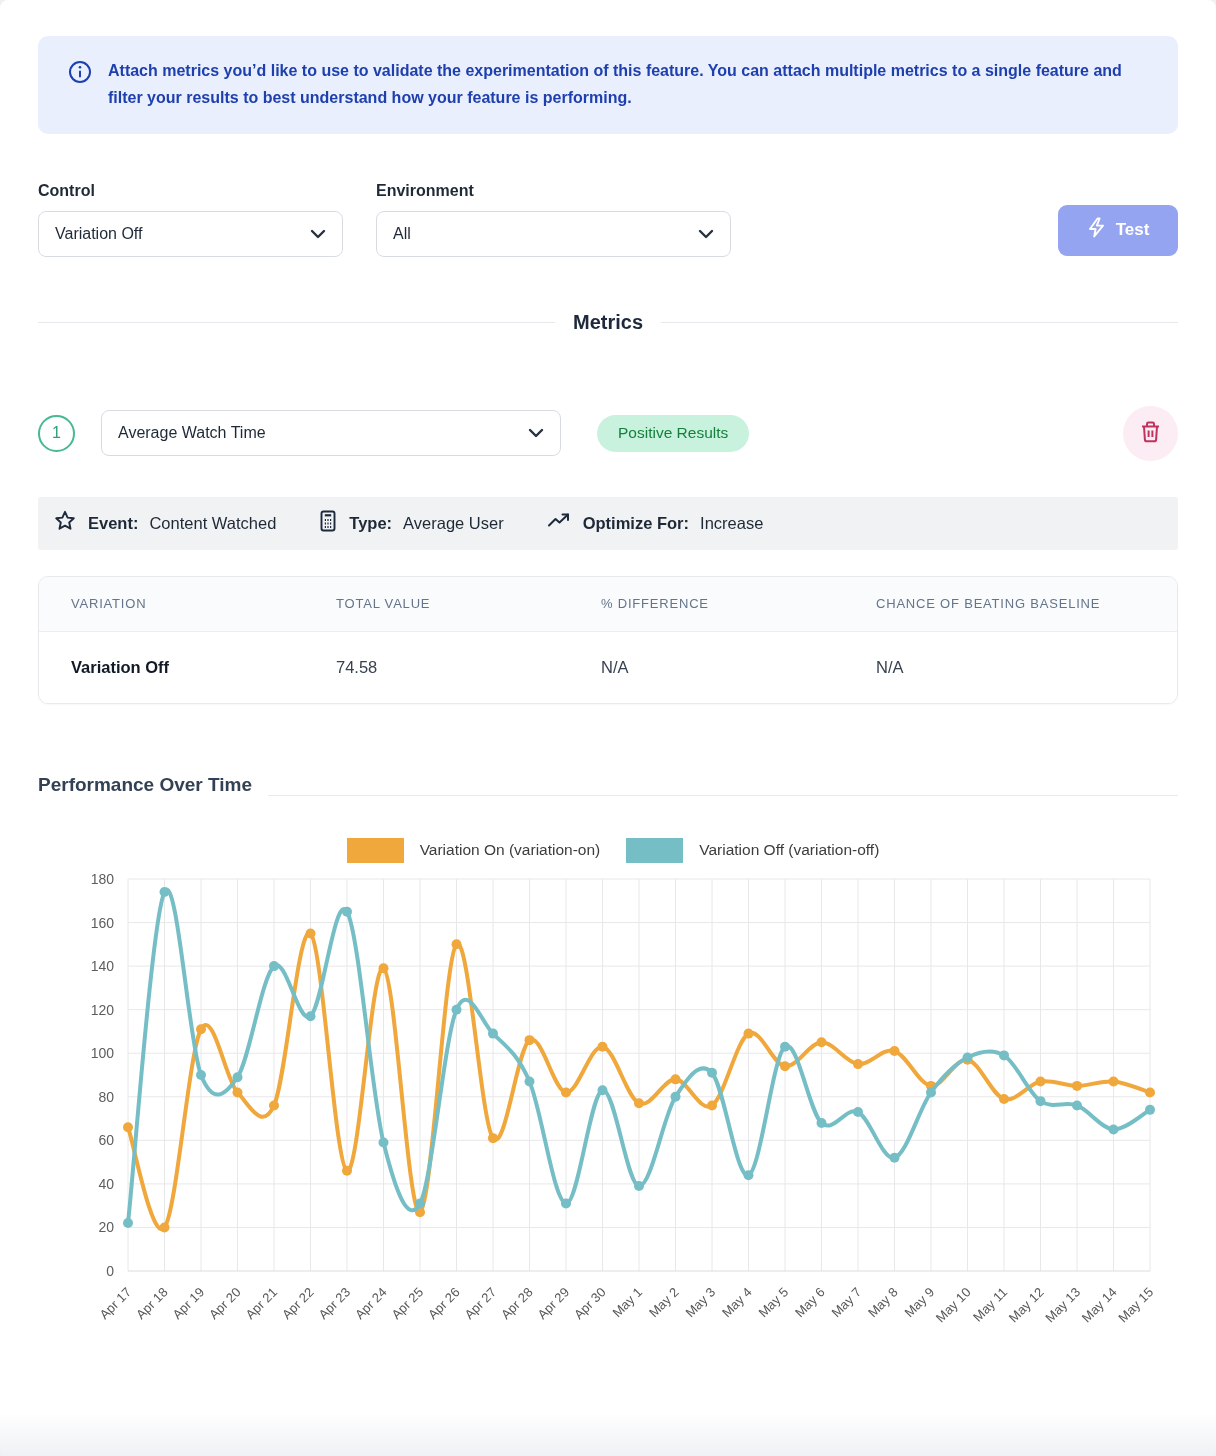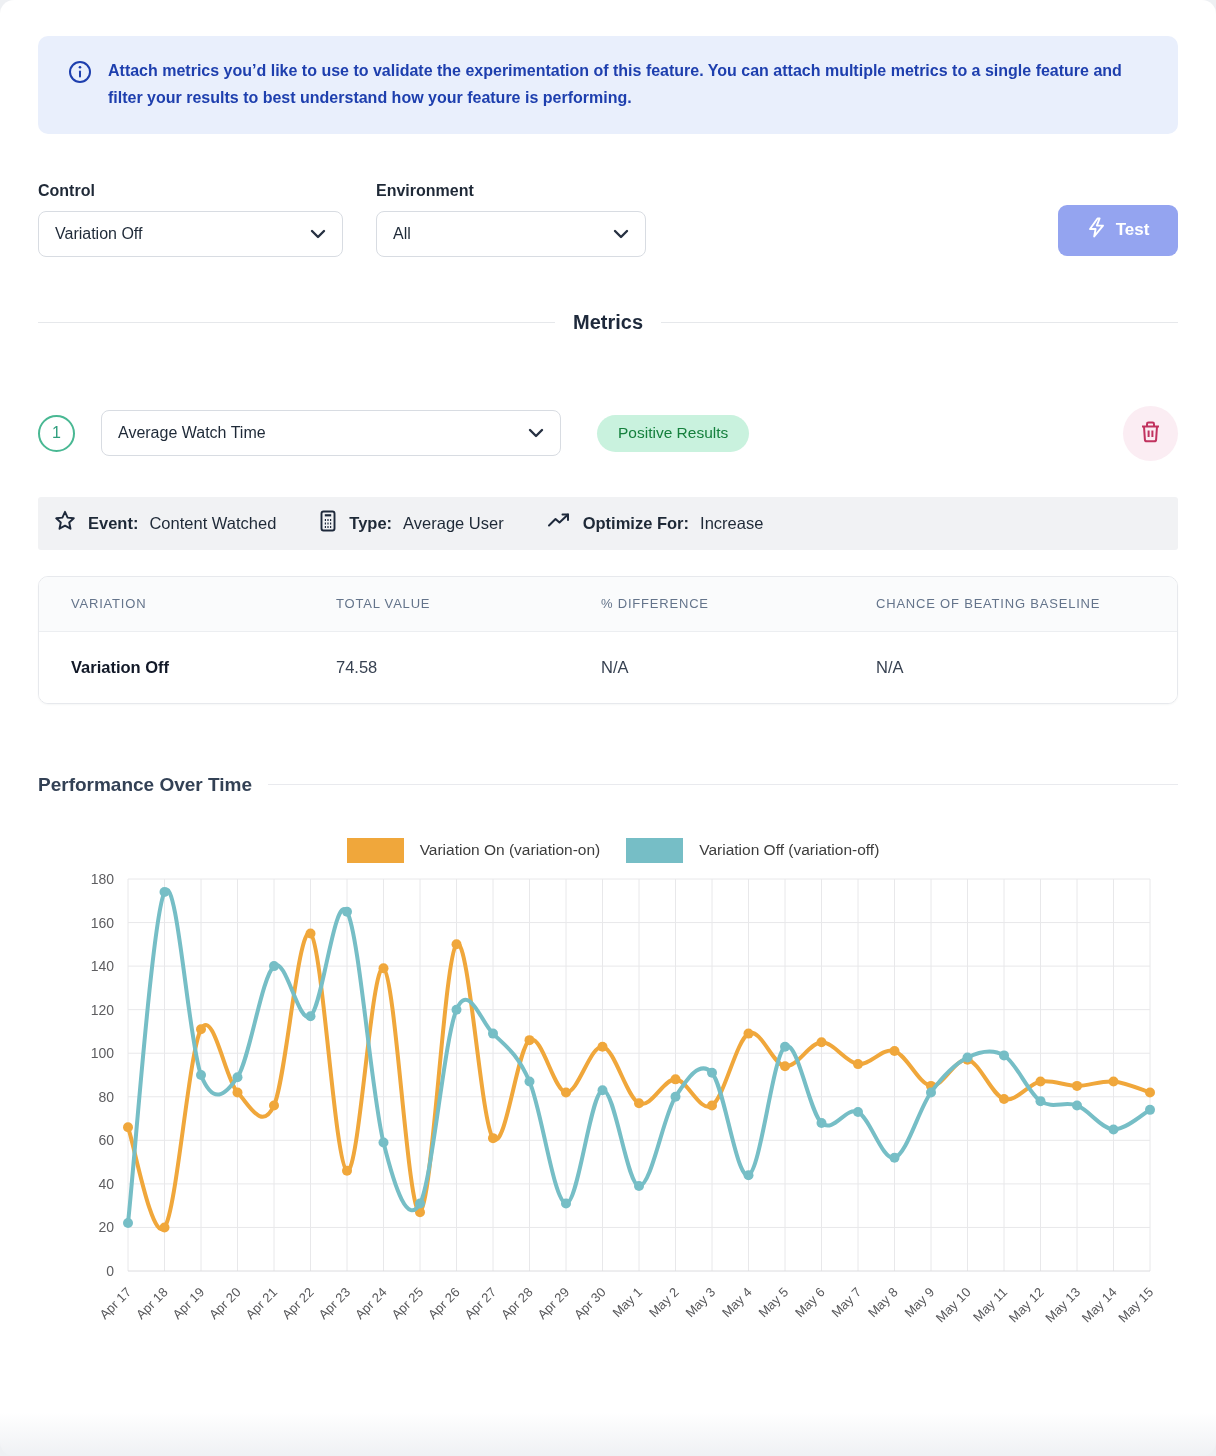--- a/index.html
+++ b/index.html
@@ -5,21 +5,21 @@
   * { margin:0; padding:0; box-sizing:border-box; }
   html,body { width:1216px; }
   body {
     font-family:"Liberation Sans", sans-serif;
     background:#eef0f3;
     color:#1e2937;
   }
   .page {
     width:1216px; height:1456px;
     background:linear-gradient(180deg,#ffffff 0%,#ffffff 97%,#eff1f4 100%);
-    border-radius:14px;
+    border-radius:8px;
     padding:36px 38px 0 38px;
     overflow:hidden;
   }
   
   .banner {
     background:#e9effc;
     border-radius:10px;
     padding:22px 30px;
     display:flex; gap:16px; align-items:flex-start;
   }
@@ -32,21 +32,21 @@
   .filters { display:flex; gap:33px; margin-top:48px; }
   .field-group { display:flex; flex-direction:column; }
   .field-label { font-size:16px; font-weight:700; color:#1f2937; margin-bottom:11px; }
   .field {
     height:46px; border:1px solid #d8dce2; border-radius:8px; background:#fff;
     display:flex; align-items:center; justify-content:space-between;
     padding:0 16px; font-size:16px; color:#1e2937; cursor:pointer;
   }
   .field.select { font-weight:400; }
   .field .chev { flex:0 0 auto; margin-left:10px; }
-  .w-control { width:305px; } .w-date { width:308px; } .w-env { width:270px; }
+  .w-control { width:305px; } .w-date { width:308px; } .w-env { width:355px; }
   .date-field { color:#5b6472; cursor:text; }
   .test-btn {
     margin-left:auto; align-self:flex-end;
     width:120px; height:51px; border:none; border-radius:9px;
     background:#94a4f0; color:#fff; font-family:inherit;
     font-size:17px; font-weight:700;
     display:flex; align-items:center; justify-content:center; gap:10px;
     cursor:pointer; margin-bottom:1px;
   }
   
@@ -91,21 +91,21 @@
   }
   .trow.head {
     height:55px; background:#fafbfc; border-bottom:1px solid #eceef1;
     font-size:13px; font-weight:400; color:#64748b; letter-spacing:0.8px;
   }
   .trow.body { height:71px; background:#fff; font-size:16.5px; color:#374151; }
   .trow.body + .trow.body { border-top:1px solid #eceef1; }
   .trow.body .c0 { font-weight:700; color:#111827; }
   .pos { color:#34a383; }
   
-  .perf-head { display:flex; align-items:center; gap:16px; margin-top:70px; }
+  .perf-head { display:flex; align-items:flex-end; gap:16px; margin-top:70px; }
   .perf-head .txt { font-size:19px; font-weight:600; color:#334155; white-space:nowrap; }
   .perf-head .line { flex:1; height:1px; background:#e9eaee; }
   
   .chart-wrap { margin-top:42px; }
   .legend { display:flex; justify-content:center; gap:26px; margin-bottom:2px; padding-left:10px; }
   .legend-item { display:flex; align-items:center; gap:16px; cursor:pointer; }
   .legend-swatch { width:57px; height:25px; }
   .legend-label { font-size:15.5px; color:#3d3d3d; }
   svg text { font-family:"Liberation Sans", sans-serif; }
 </style>

